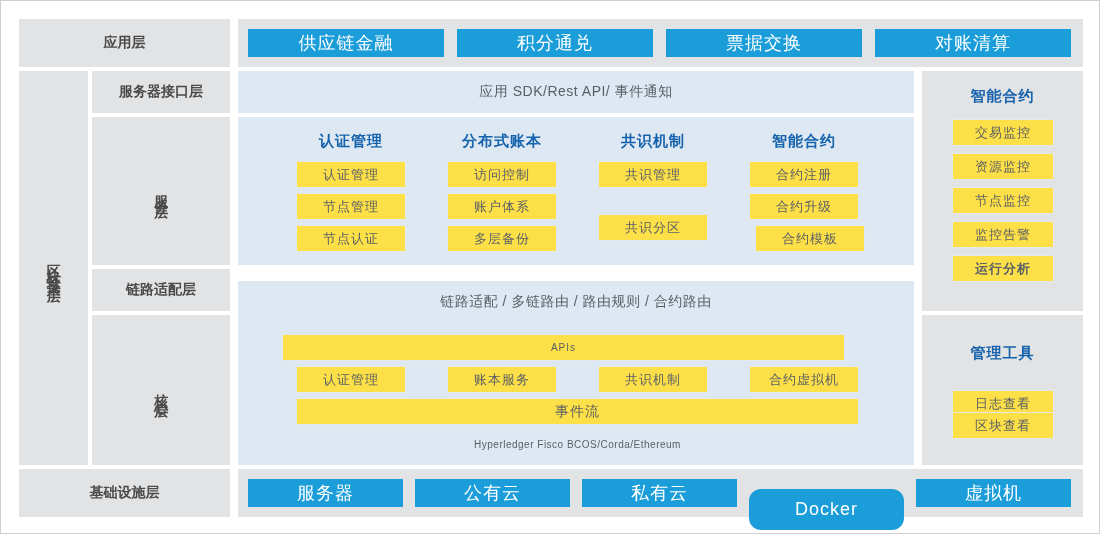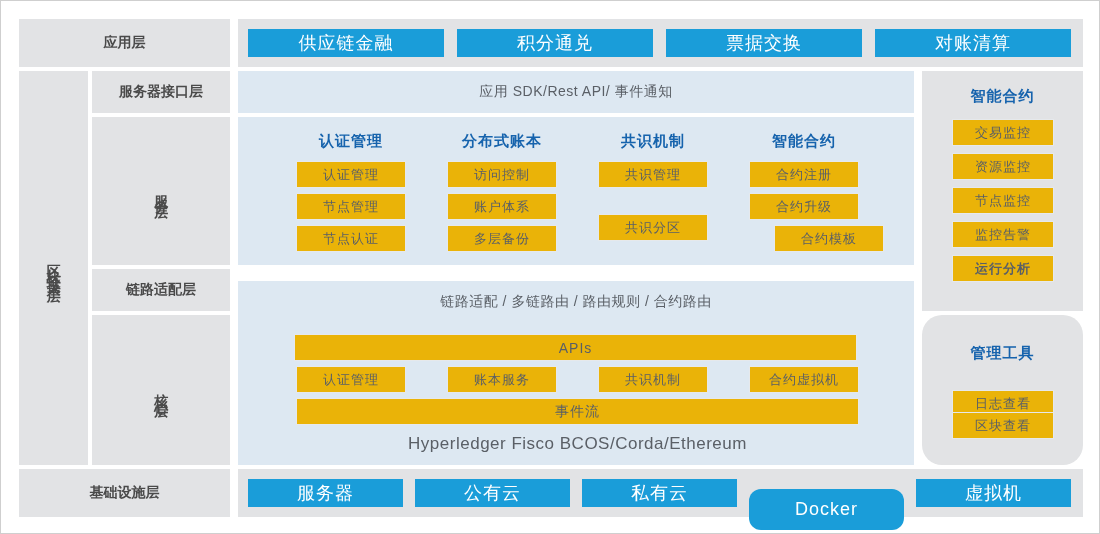--- a/index.html
+++ b/index.html
@@ -59,21 +59,21 @@
     display: flex;
     align-items: center;
     justify-content: center;
     box-sizing: border-box;
     letter-spacing: 1px;
   }
 
   
   .wbox {
     position: absolute;
-    background: #eab308;
+    background: #fde047;
     border: 1px solid #e6e9ec;
     color: #5a5f66;
     font-size: 13px;
     display: flex;
     align-items: center;
     justify-content: center;
     box-sizing: border-box;
     letter-spacing: 1px;
   }
 
@@ -155,58 +155,58 @@
     <div class="wbox" style="left:209px; top:76px; width:110px; height:27px;">账户体系</div>
     <div class="wbox" style="left:209px; top:108px; width:110px; height:27px;">多层备份</div>
 
     <div class="col-head" style="left:360px; top:13px; width:110px; height:22px;">共识机制</div>
     <div class="wbox" style="left:360px; top:44px; width:110px; height:27px;">共识管理</div>
     <div class="wbox" style="left:360px; top:76px; width:110px; height:27px;margin-top:21px;">共识分区</div>
 
     <div class="col-head" style="left:511px; top:13px; width:110px; height:22px;">智能合约</div>
     <div class="wbox" style="left:511px; top:44px; width:110px; height:27px;">合约注册</div>
     <div class="wbox" style="left:511px; top:76px; width:110px; height:27px;">合约升级</div>
-    <div class="wbox" style="left:536px; top:108px; width:110px; height:27px;">合约模板</div>
+    <div class="wbox" style="left:517px; top:108px; width:110px; height:27px;">合约模板</div>
   </div>
 
   <div class="gray-block" style="left:91px; top:268px; width:138px; height:42px;">
     <div class="label-h" style="width:100%; height:100%;">链路适配层</div>
   </div>
   <div class="blue-block" style="left:237px; top:268px; width:676px; height:42px;margin-top:12px;">
     <div class="centered-text" style="left:0; top:0; width:100%; height:100%;">链路适配 / 多链路由 / 路由规则 / 合约路由</div>
   </div>
 
   <div class="gray-block" style="left:91px; top:314px; width:138px; height:150px;">
     <div class="label-v" style="width:100%; height:100%;">核心层</div>
   </div>
 
   <div class="blue-block" style="left:237px; top:314px; width:676px; height:150px;">
 
-    <div class="wbox" style="left:56px; top:19px; width:563px; height:27px; font-size:14px;text-align:center;">APIs</div>
+    <div class="wbox" style="left:44px; top:19px; width:563px; height:27px; font-size:10px;text-align:center;">APIs</div>
 
     <div class="wbox" style="left:58px; top:51px; width:110px; height:27px;">认证管理</div>
     <div class="wbox" style="left:209px; top:51px; width:110px; height:27px;">账本服务</div>
     <div class="wbox" style="left:360px; top:51px; width:110px; height:27px;">共识机制</div>
     <div class="wbox" style="left:511px; top:51px; width:110px; height:27px;">合约虚拟机</div>
 
     <div class="wbox" style="left:58px; top:83px; width:563px; height:27px; font-size:14px;">事件流</div>
 
-    <div class="centered-text" style="left:58px; top:114px; width:563px; height:30px; font-size:17px;">Hyperledger Fisco BCOS/Corda/Ethereum</div>
+    <div class="centered-text" style="left:58px; top:114px; width:563px; height:30px; font-size:10px;">Hyperledger Fisco BCOS/Corda/Ethereum</div>
   </div>
 
   <div class="gray-block" style="left:921px; top:70px; width:161px; height:240px;">
     <div class="panel-title" style="left:0; top:13px; width:100%; height:24px;">智能合约</div>
     <div class="wbox" style="left:30px; top:48px; width:102px; height:27px;">交易监控</div>
     <div class="wbox" style="left:30px; top:82px; width:102px; height:27px;">资源监控</div>
     <div class="wbox" style="left:30px; top:116px; width:102px; height:27px;">节点监控</div>
     <div class="wbox" style="left:30px; top:150px; width:102px; height:27px;">监控告警</div>
     <div class="wbox" style="left:30px; top:184px; width:102px; height:27px;font-weight:bold;">运行分析</div>
   </div>
 
-  <div class="gray-block" style="left:921px; top:314px; width:161px; height:150px;border-radius:20px;">
+  <div class="gray-block" style="left:921px; top:314px; width:161px; height:150px;">
     <div class="panel-title" style="left:0; top:26px; width:100%; height:24px;">管理工具</div>
     <div class="wbox" style="left:30px; top:63px; width:102px; height:27px;margin-top:12px;">日志查看</div>
     <div class="wbox" style="left:30px; top:97px; width:102px; height:27px;">区块查看</div>
   </div>
 
   <div class="gray-block" style="left:18px; top:468px; width:211px; height:48px;">
     <div class="label-h" style="width:100%; height:100%;">基础设施层</div>
   </div>
 
   <div class="gray-block" style="left:237px; top:468px; width:845px; height:48px;">

